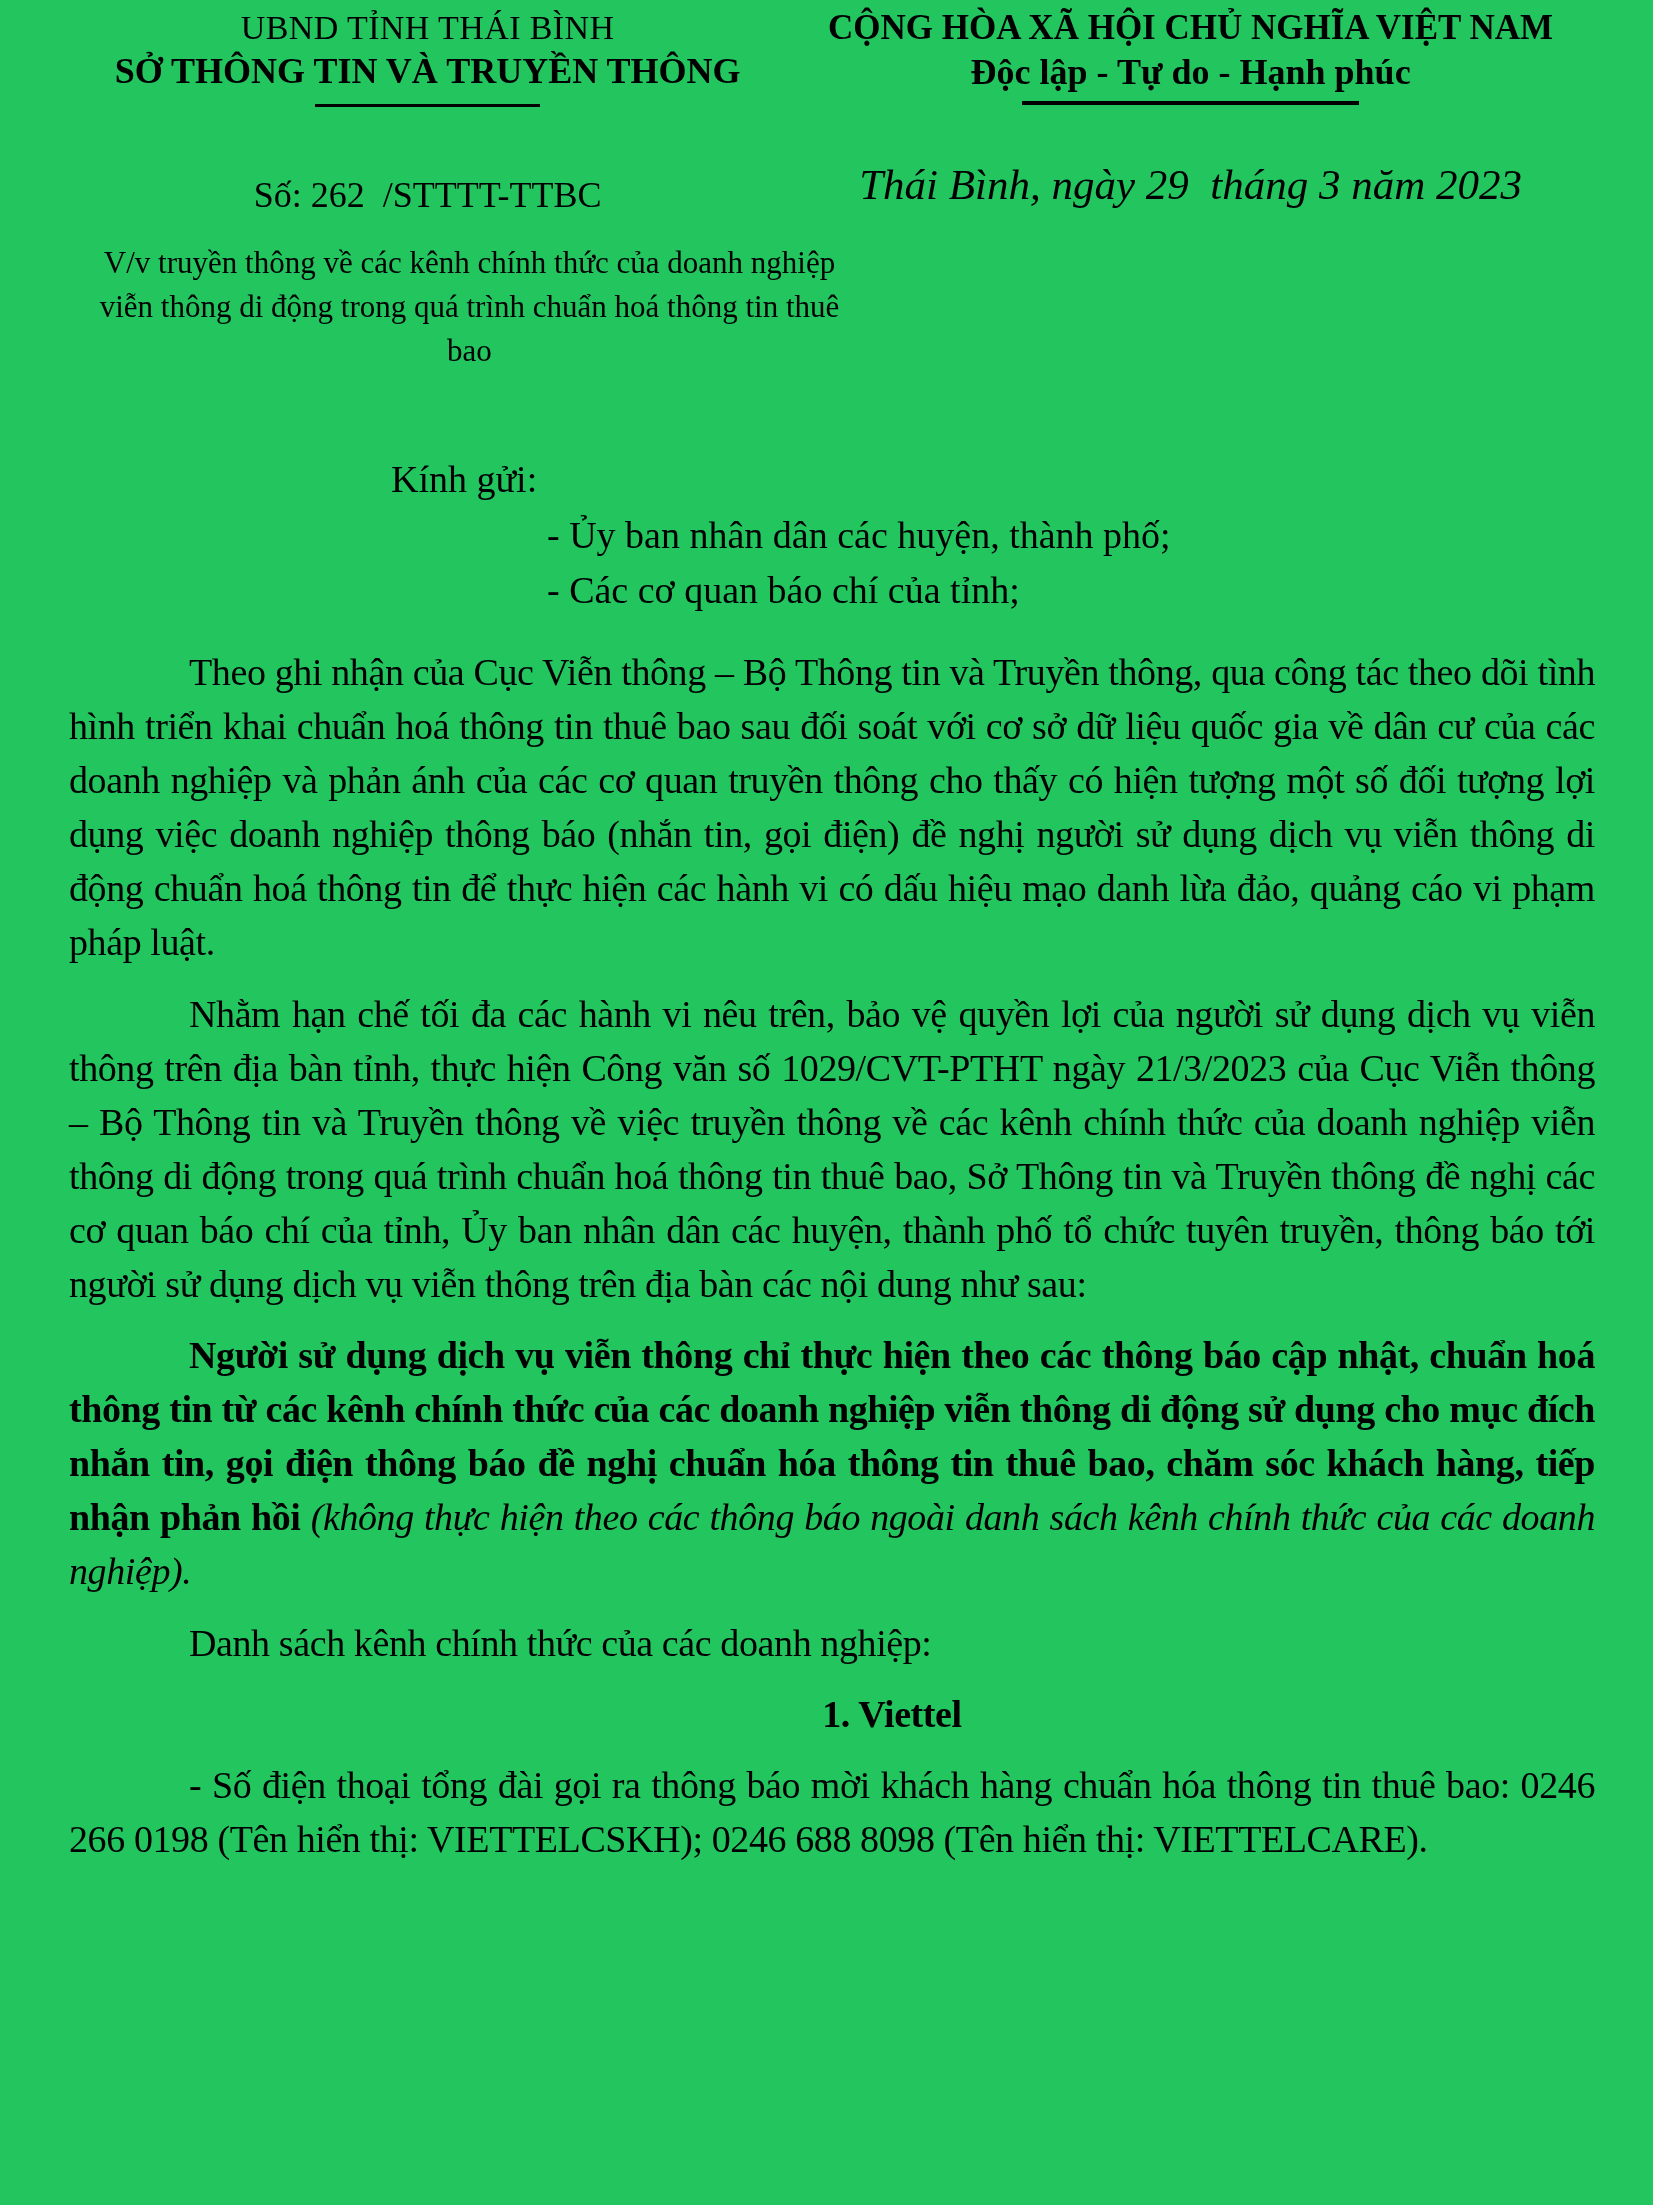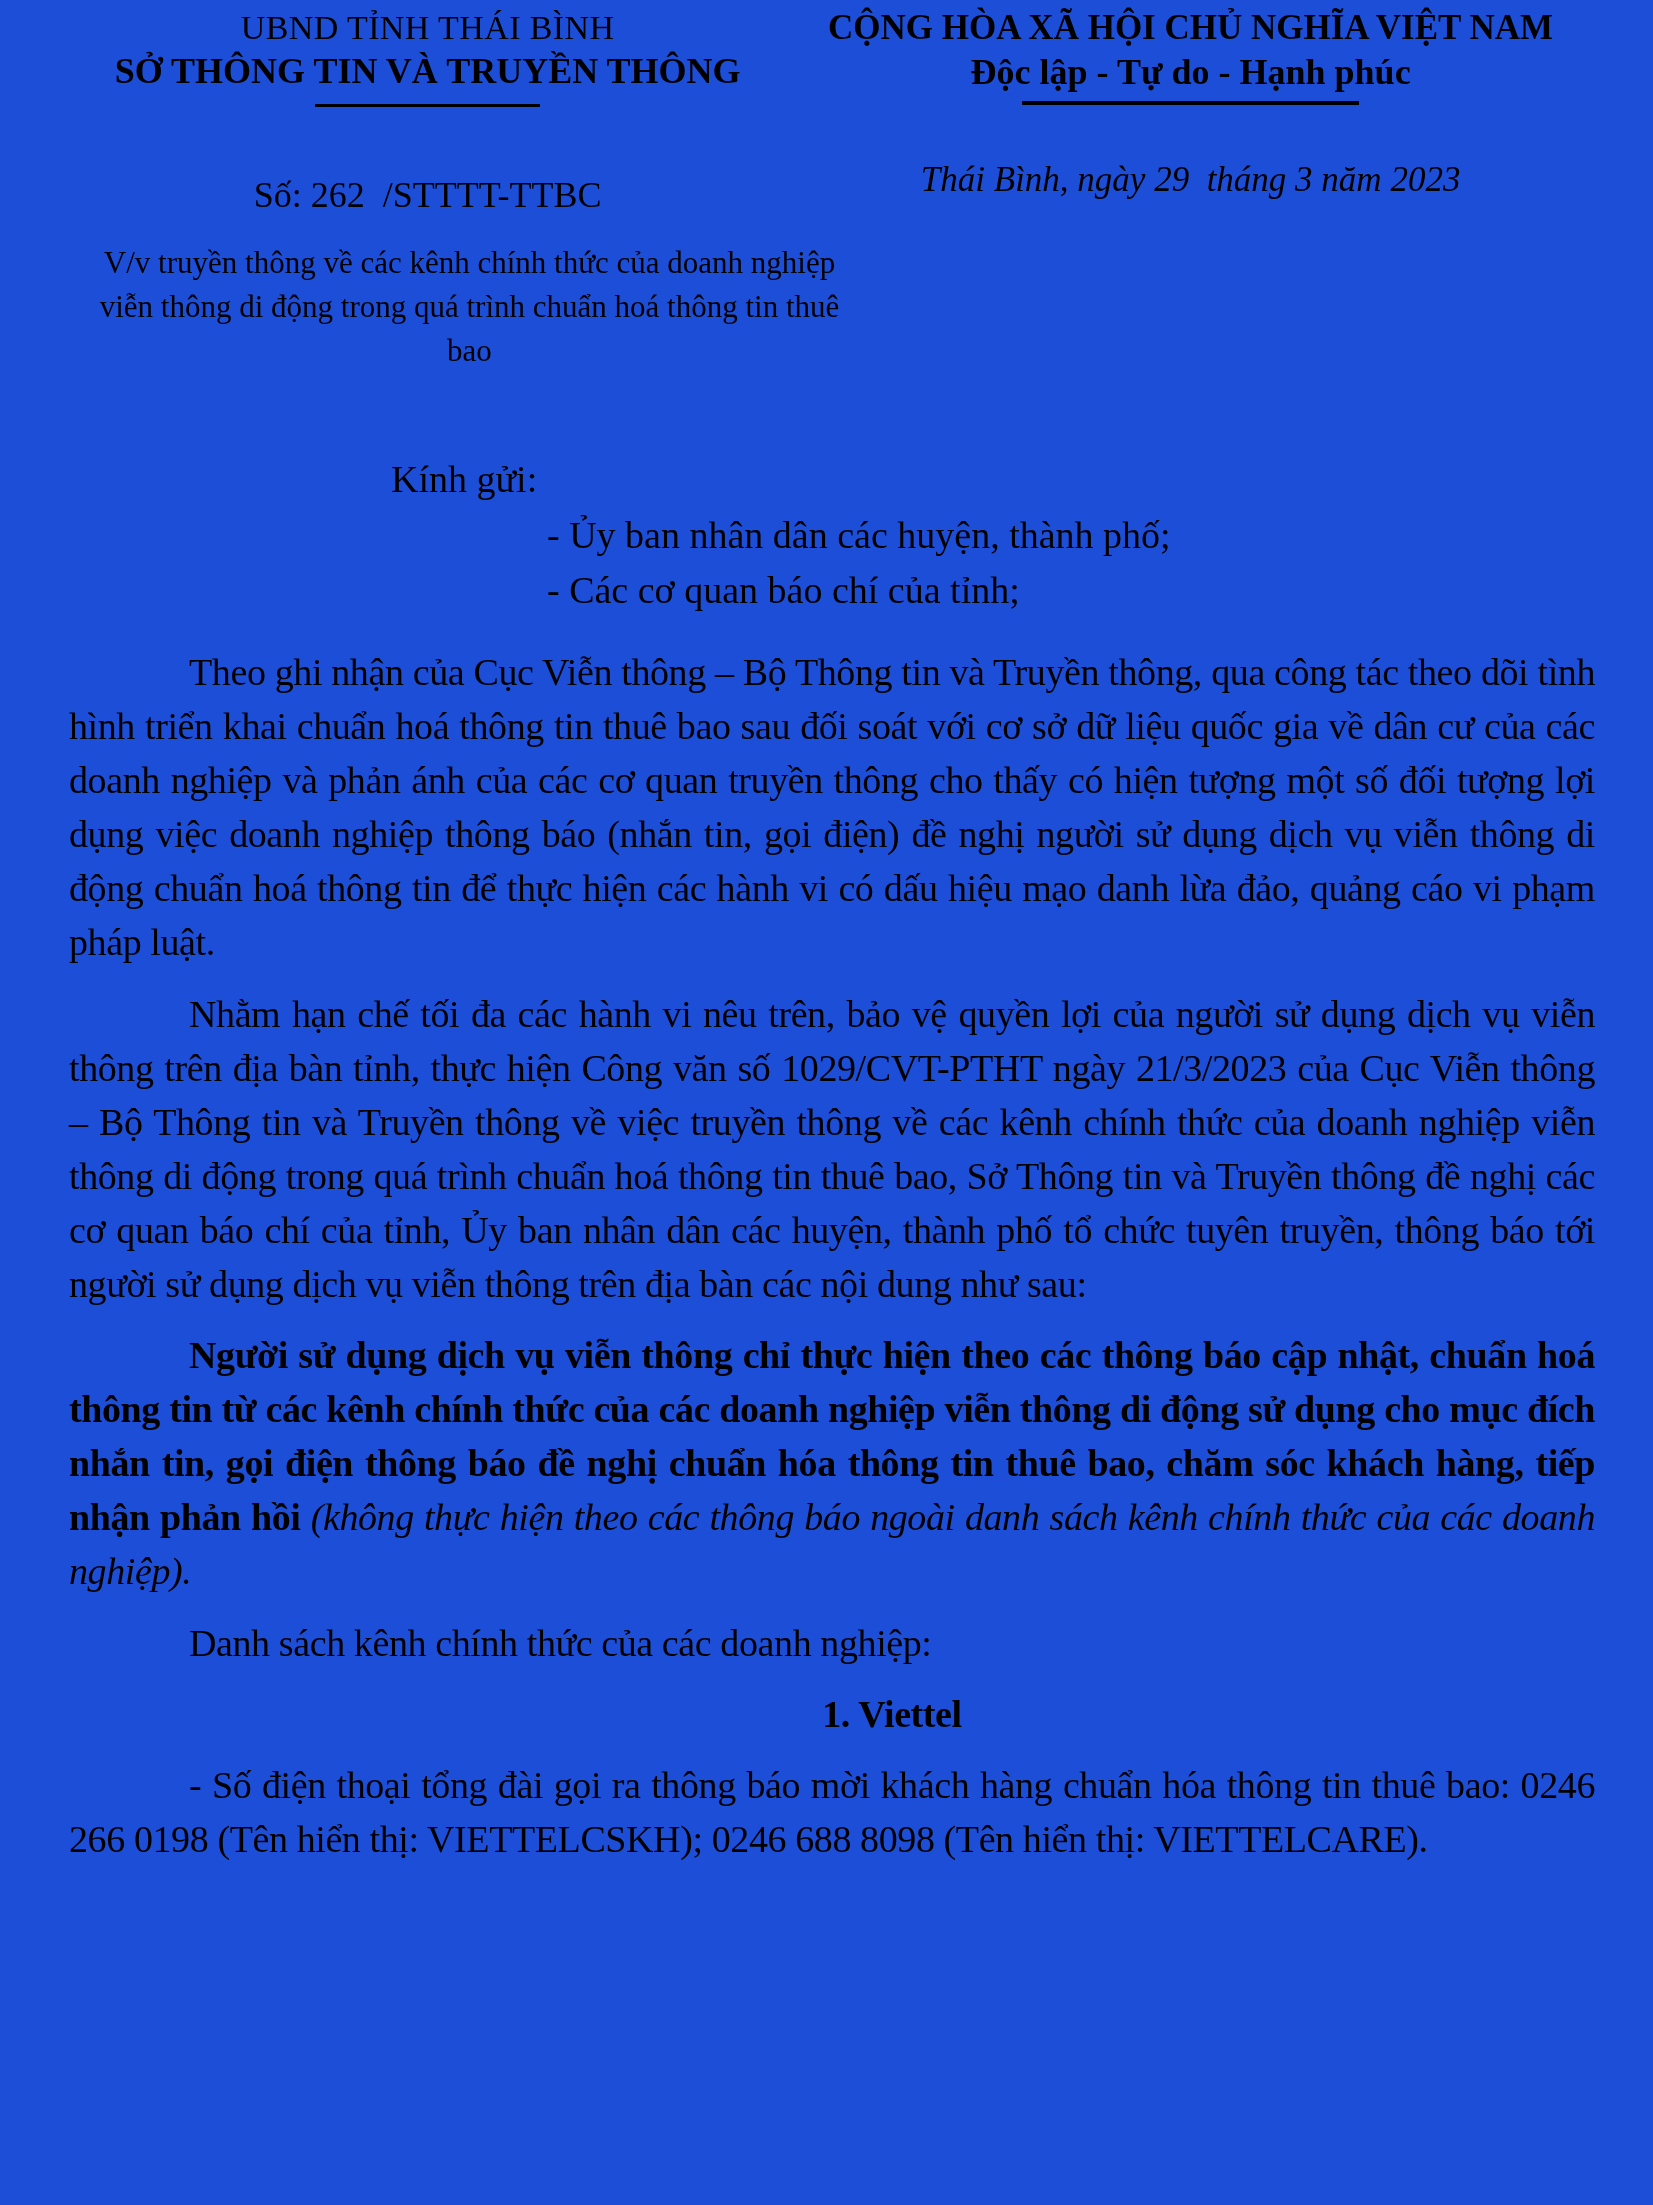--- a/index.html
+++ b/index.html
@@ -1,39 +1,39 @@
 <!DOCTYPE html>
 <html style="font-size:11.6px"><head>
 <meta charset="utf-8">
 <style>
   html,body{margin:0;padding:0;background:#ffffff;}
   .page{
     position:relative;
     width:1653px;
     height:2205px;
-    background:#1d4ed8;
+    background:#22c55e;
     color:#000000;
     font-family:"Liberation Serif", serif;
     box-sizing:border-box;
     padding:7.2px 58px 0 69px;
     overflow:hidden;
   }
   
   .header{display:flex;align-items:flex-start;}
   .header-left{width:47%;text-align:center;}
   .header-right{width:53%;text-align:center;}
   .org-line1{font-size:34px;line-height:42px;letter-spacing:0.4px;}
   .org-line2{font-size:36px;line-height:45px;font-weight:bold;}
   .motto-line1{font-size:35px;line-height:42px;font-weight:bold;}
   .motto-line2{font-size:36px;line-height:46px;font-weight:bold;}
   .rule{height:2.9px;background:#000;margin:10px auto 0;}
   .rule-left{width:225px;}
   .rule-right{width:337px;height:3.6px;margin-top:5.8px;}
   .doc-number{margin-top:67px;font-size:36px;white-space:pre;}
-  .date-line{margin-top:55px;font-size:35px;font-style:italic;white-space:pre;}
+  .date-line{margin-top:55px;font-size:43px;font-style:italic;white-space:pre;}
   .subject{
     width:779px;
     margin-top:25px;
     margin-left:11px;
     text-align:center;
     font-size:31px;
     line-height:44px;
   }
   
   .kinh-gui{margin-top:81px;padding-left:322px;font-size:38px;line-height:51px;}

